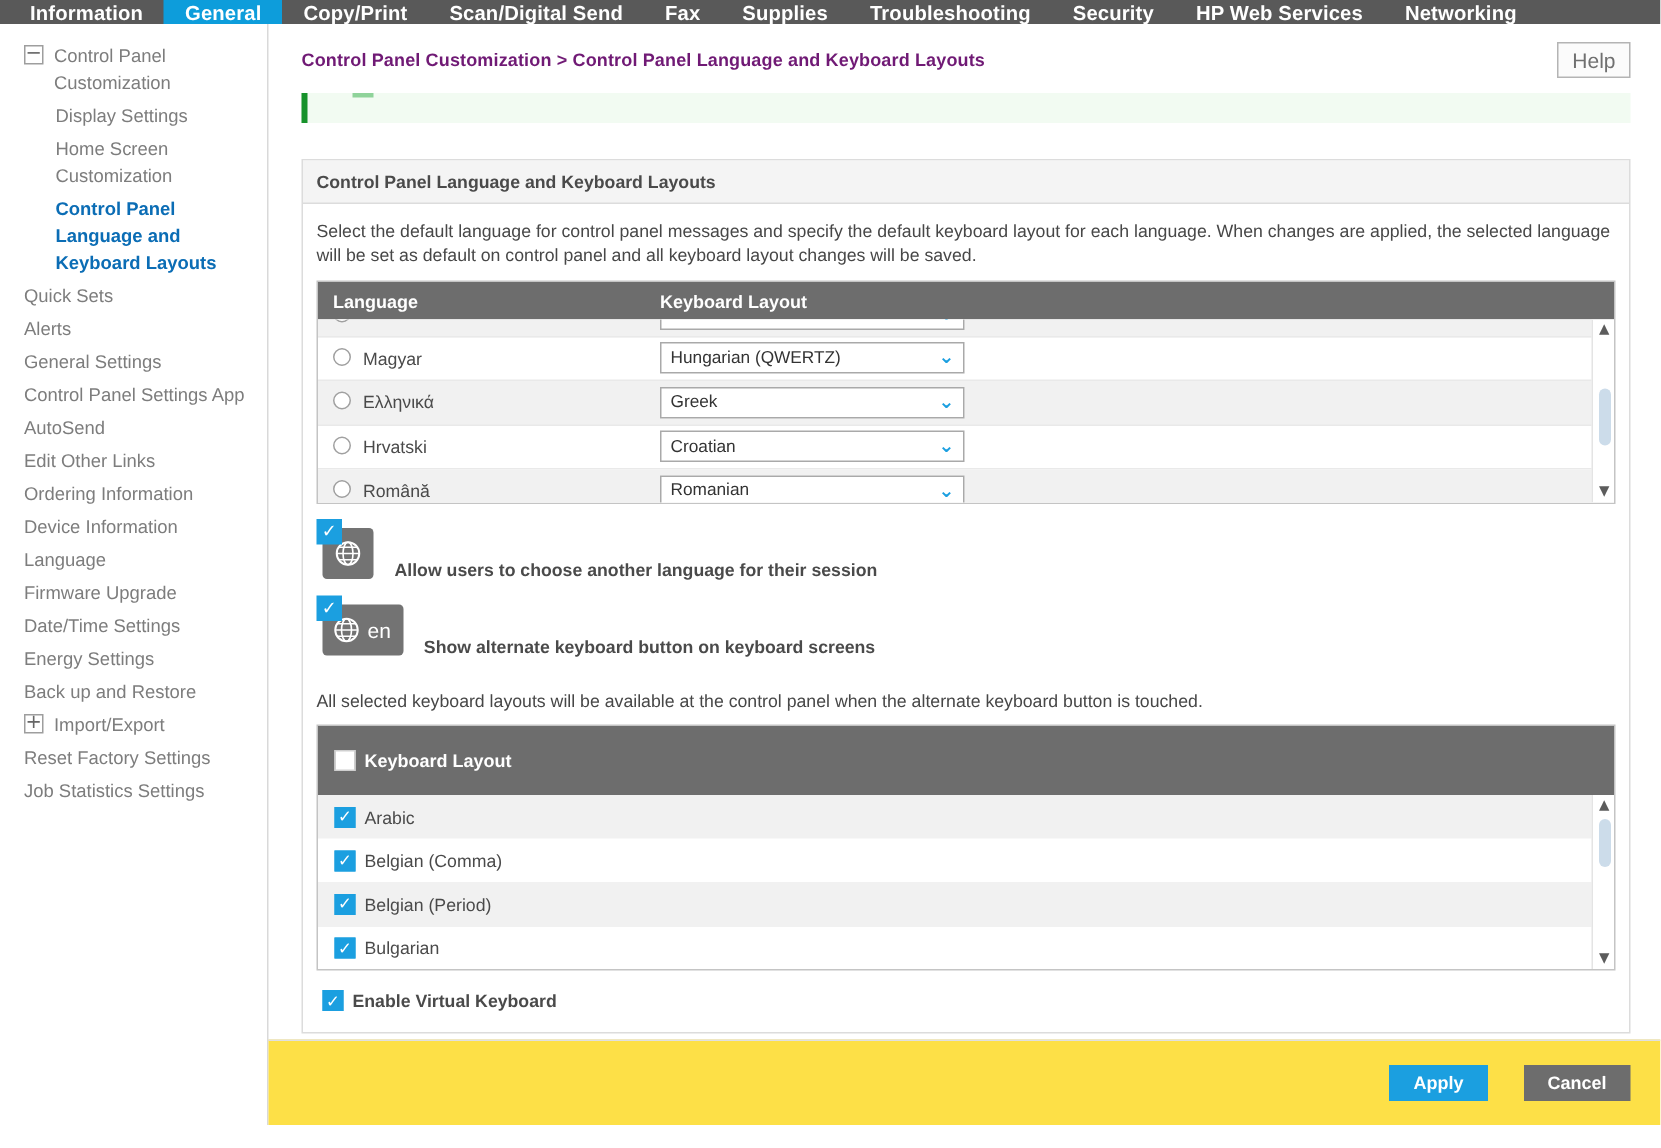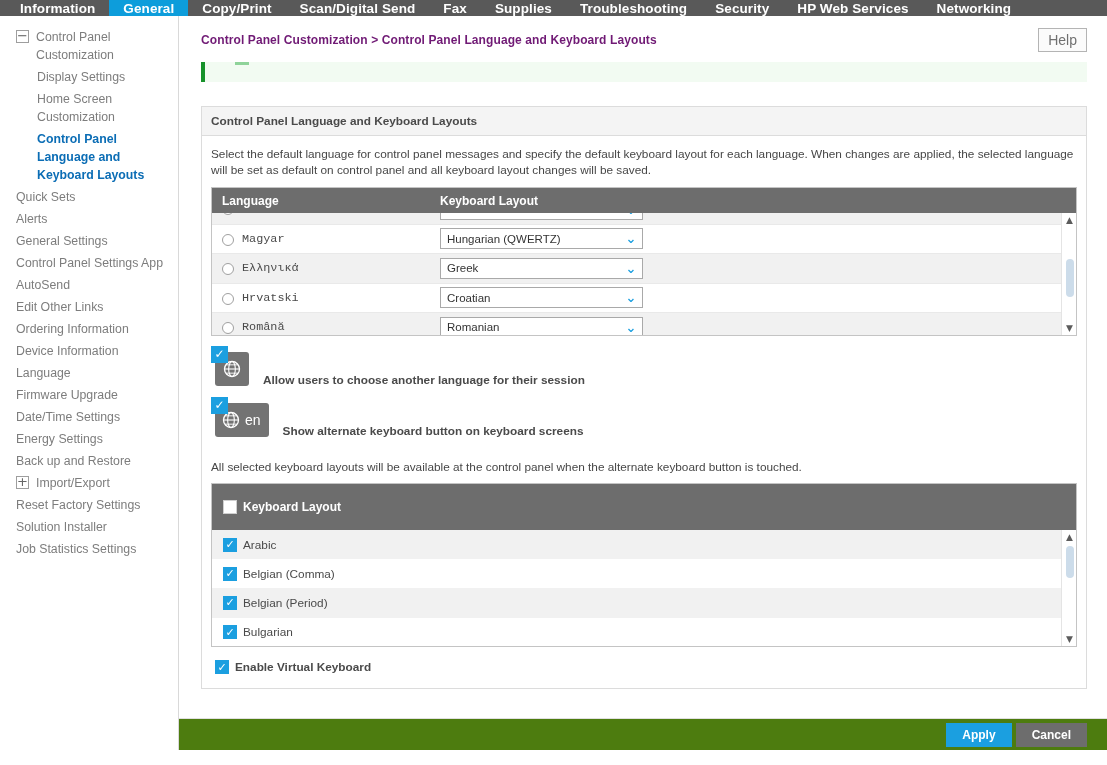--- a/index.html
+++ b/index.html
@@ -163,22 +163,21 @@
     height: 29.5px;
     border-bottom: 1px solid #e9e9e9;
     padding-left: 10px;
   }
   .lang-row.alt { background: #f1f1f1; }
   .lang-row .name {
     width: 218px;
     font-size: 11.8px;
     color: #4a4a4a;
     display: flex;
-    align-items: flex-end;
-    font-family: Liberation Mono, monospace;
+    align-items: flex-start;
   }
   .radio {
     width: 12px; height: 12px;
     border: 1px solid #a0a0a0;
     border-radius: 50%;
     background: #fff;
     margin-right: 8px;
     flex: 0 0 auto;
   }
   .kbd-select {
@@ -326,28 +325,28 @@
     font-size: 11.8px;
     font-weight: bold;
     color: #4a4a4a;
   }
   .enable-row .cb { margin-right: 6px; }
 
   
   #footer {
     position: absolute;
     left: 0; right: 0; bottom: 0;
-    height: 32px;
+    height: 57px;
     border-top: 1px solid #e0e0e0;
     display: flex;
     align-items: center;
     justify-content: flex-end;
     padding-right: 20px;
-    gap: 4px;
-    background: #4d7c0f;
+    gap: 24px;
+    background: #fde047;
   }
   .btn {
     font-size: 12px;
     font-weight: bold;
     color: #ffffff;
     border: none;
     padding: 5px 16px;
     cursor: pointer;
     font-family: "Liberation Sans", sans-serif;
   }
@@ -428,23 +427,20 @@
         <span class="lbl">Back up and Restore</span>
       </div>
       <div class="side-item">
         <span class="tree-toggle">
           <i>+</i>
         </span>
         <span class="lbl">Import/Export</span>
       </div>
       <div class="side-item">
         <span class="lbl">Reset Factory Settings</span>
-      </div>
-      <div class="side-item">
-        <span class="lbl">Solution Installer</span>
       </div>
       <div class="side-item">
         <span class="lbl">Job Statistics Settings</span>
       </div>
     </div>
 
   <div id="main">
 
     <div id="main-head">
       <div id="page-title">Control Panel Customization &gt; Control Panel Language and Keyboard Layouts</div>

